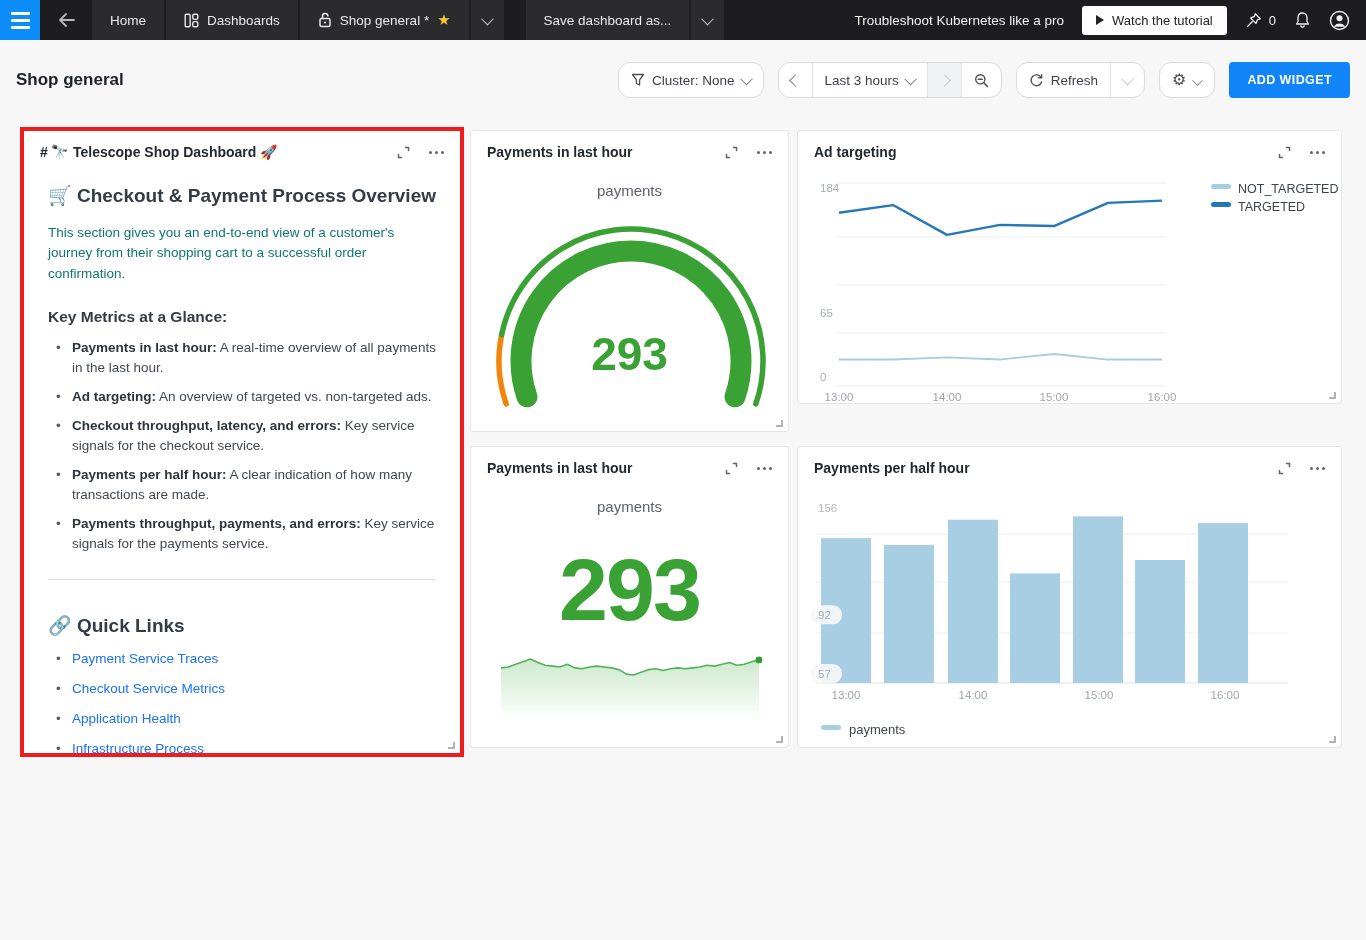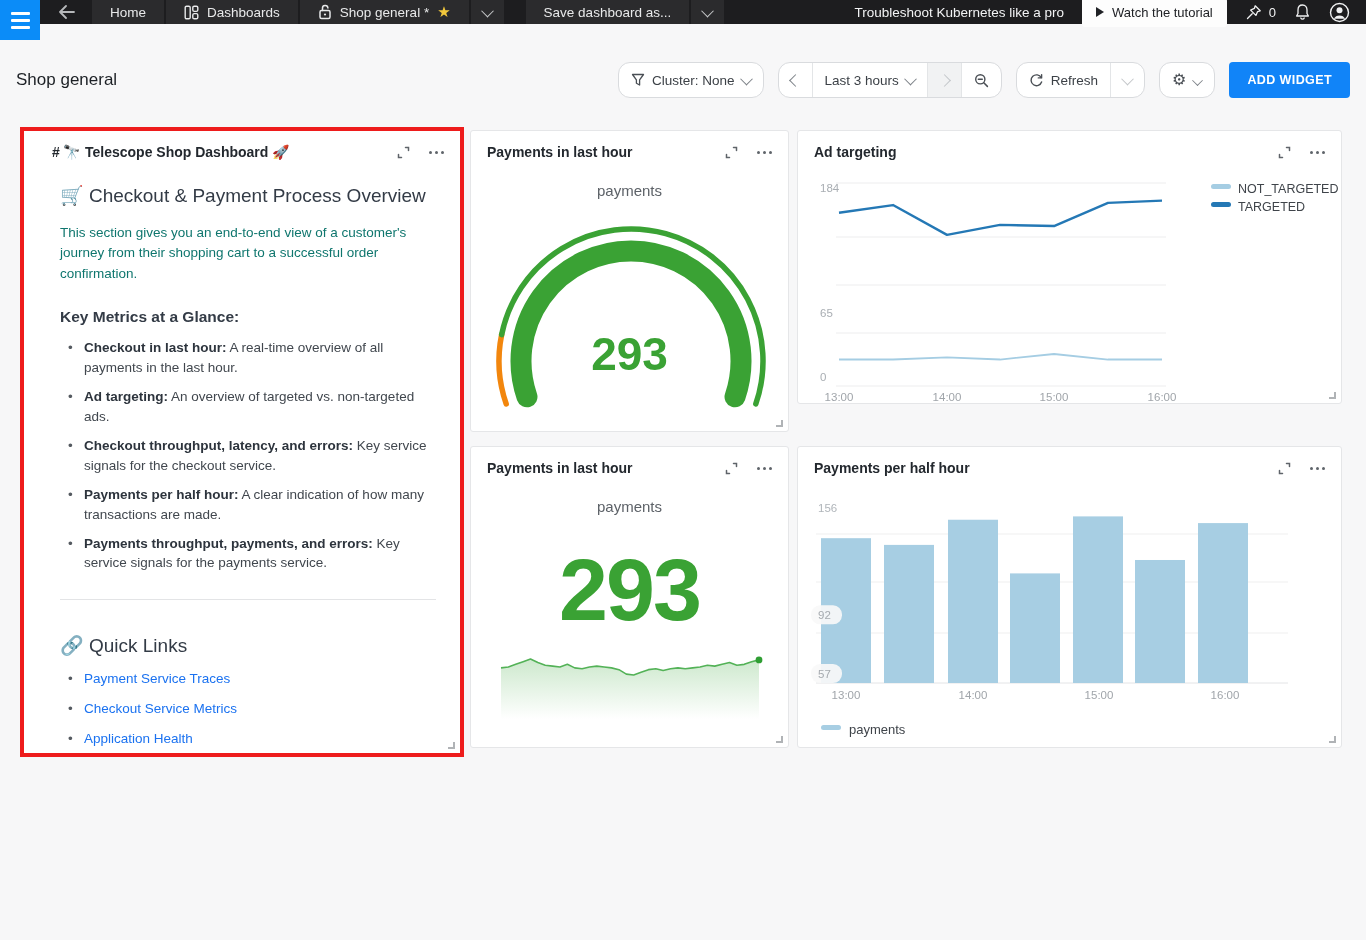--- a/index.html
+++ b/index.html
@@ -1,38 +1,38 @@
 <!DOCTYPE html>
 <html><head>
 <meta charset="utf-8">
 <style>
   * { margin:0; padding:0; box-sizing:border-box; }
   html,body { width:1366px; height:940px; }
   body { font-family:"Liberation Sans", sans-serif; background:#f7f7f8; color:#23272b; }
   .app { position:relative; width:1366px; height:940px; overflow:hidden; }
 
   
-  .navbar { position:absolute; top:0; left:0; width:1366px; height:24px; background:#1d1d1f; display:flex; align-items:stretch; }
+  .navbar { position:absolute; top:0; left:0; width:1366px; height:40px; background:#1d1d1f; display:flex; align-items:stretch; }
   .hamburger { width:40px; height:40px; background:#0b8cf8; display:flex; flex-direction:column; justify-content:center; align-items:center; gap:4px; cursor:pointer; }
   .hamburger span { display:block; width:19px; height:3px; background:#fff; border-radius:1px; }
   .nav-back { width:52px; display:flex; align-items:center; justify-content:center; color:#b6b8ba; }
   .nav-tabs { display:flex; gap:2px; align-items:stretch; }
   .nav-tab { background:#2b2b2d; color:#e8e9ea; font-size:13.5px; display:flex; align-items:center; gap:8px; padding:0 18px; cursor:pointer; white-space:nowrap; }
   .nav-tab.small { padding:0 12px; }
   .nav-star { color:#f2c83c; font-size:15px; }
   .nav-right { margin-left:auto; display:flex; align-items:center; gap:18px; padding-right:16px;justify-content:flex-end; }
   .promo { color:#f2f3f4; font-size:13.5px; }
   .watch-btn { background:#fdfdfd; color:#202226; border:none; border-radius:3px; height:29px; padding:0 14px; font-size:13px; font-family:inherit; display:flex; align-items:center; gap:8px; cursor:pointer; }
   .play-tri { width:0; height:0; border-left:8px solid #202226; border-top:5px solid transparent; border-bottom:5px solid transparent; }
   .pin-group { display:flex; align-items:center; gap:7px; color:#f0f1f2; font-size:13px; cursor:pointer; }
   .icon-btn { display:flex; align-items:center; cursor:pointer; }
 
   
   .page-head { position:absolute; top:40px; left:0; width:1366px; height:80px; display:flex; align-items:center; padding:0 16px; }
-  .page-title { font-size:17px; font-weight:400; color:#1c2025; }
+  .page-title { font-size:17px; font-weight:700; color:#1c2025; }
   .head-controls { margin-left:auto; display:flex; align-items:center; gap:14px; }
   .ctl { background:#fff; border:1px solid #d9dbde; border-radius:12px; height:36px; display:flex; align-items:center; font-size:13.5px; color:#3c4147; }
   .ctl .seg { display:flex; align-items:center; gap:7px; padding:0 12px; height:100%; cursor:pointer; }
   .ctl .seg + .seg { border-left:1px solid #e3e5e7; }
   .ctl .seg.disabled { background:#f1f2f3; color:#b9bcbf; cursor:default; border-radius:0; }
   .chev { width:9px; height:9px; border-right:1.6px solid #7c8187; border-bottom:1.6px solid #7c8187; transform:rotate(45deg) translate(-1px,-1px); display:inline-block; }
   .chev.light { border-color:#c3c6c9; }
   .chev.left  { transform:rotate(135deg); }
   .chev.right { transform:rotate(-45deg); }
   .add-widget { background:#1184f8; color:#fff; font-weight:700; font-size:12.5px; letter-spacing:.4px; border:none; border-radius:4px; height:36px; padding:0 18px; font-family:inherit; cursor:pointer; }
@@ -40,23 +40,23 @@
   
   .widget { position:absolute; background:#fff; border:1px solid #e5e6e8; border-radius:3px; }
   .widget-header { display:flex; align-items:center; padding:13px 16px 8px; }
   .widget-title { font-size:14px; font-weight:700; color:#23282e; }
   .widget-actions { margin-left:auto; display:flex; align-items:center; gap:18px; color:#5f646a; }
   .dots { display:flex; gap:3px; cursor:pointer; padding:4px 0; }
   .dots i { width:3px; height:3px; border-radius:50%; background:#5f646a; display:block; }
   .resize-handle { position:absolute; right:5px; bottom:4px; width:7px; height:7px; border-right:2px solid #b0b3b6; border-bottom:2px solid #b0b3b6; cursor:nwse-resize; }
 
   .red-frame { position:absolute; left:20px; top:127px; width:444px; height:630px; border:4px solid #ee1c1c; background:#fff; }
-  .md-widget { position:absolute; inset:0; background:#fff; overflow:hidden;padding-left:12px; }
+  .md-widget { position:absolute; inset:0; background:#fff; overflow:hidden; }
   .md-body { padding:2px 24px 0; }
-  .md-h1 { font-size:19px; font-weight:400; color:#333b46; margin:14px 0 6px; }
+  .md-h1 { font-size:19px; font-weight:700; color:#333b46; margin:14px 0 6px; }
   .md-p  { font-size:13.5px; color:#0f766e; line-height:1.5; margin:16px 0 4px; }
   .md-h2 { font-size:15.5px; font-weight:700; color:#333b46; margin:24px 0 4px; }
   .md-ul { list-style:none; margin:12px 0 0 6px; }
   .md-ul li { position:relative; padding-left:18px; font-size:13.5px; line-height:1.48; color:#41474e; margin-bottom:9px; }
   .md-ul li::before { content:"•"; position:absolute; left:2px; top:0; color:#555a60; }
   .md-ul b { color:#2d343d; }
   .md-hr { border:none; border-top:1px solid #e3e4e6; margin:26px 0 0; }
   .links-ul li { margin-bottom:10px; }
   .links-ul a { color:#1b72f0; text-decoration:none; cursor:pointer; }
 
@@ -209,21 +209,21 @@
               <i></i>
               <i></i>
             </span>
         </span>
       </div>
       <div class="md-body">
         <h2 class="md-h1">🛒 Checkout &amp; Payment Process Overview</h2>
         <p class="md-p">This section gives you an end-to-end view of a customer's journey from their shopping cart to a successful order confirmation.</p>
         <h3 class="md-h2">Key Metrics at a Glance:</h3>
         <ul class="md-ul" id="metrics-list">
-            <li><b>Checkout in last hour:</b> A real-time overview of all payments in the last hour.</li>
+            <li><b>Payments in last hour:</b> A real-time overview of all payments in the last hour.</li>
             <li><b>Ad targeting:</b> An overview of targeted vs. non-targeted ads.</li>
             <li><b>Checkout throughput, latency, and errors:</b> Key service signals for the checkout service.</li>
             <li><b>Payments per half hour:</b> A clear indication of how many transactions are made.</li>
             <li><b>Payments throughput, payments, and errors:</b> Key service signals for the payments service.</li>
           </ul>
         <hr class="md-hr">
         <h2 class="md-h1" style="margin-top:34px">🔗 Quick Links</h2>
         <ul class="md-ul links-ul" id="links-list">
             <li><a href="#">Payment Service Traces</a></li>
             <li><a href="#">Checkout Service Metrics</a></li>

